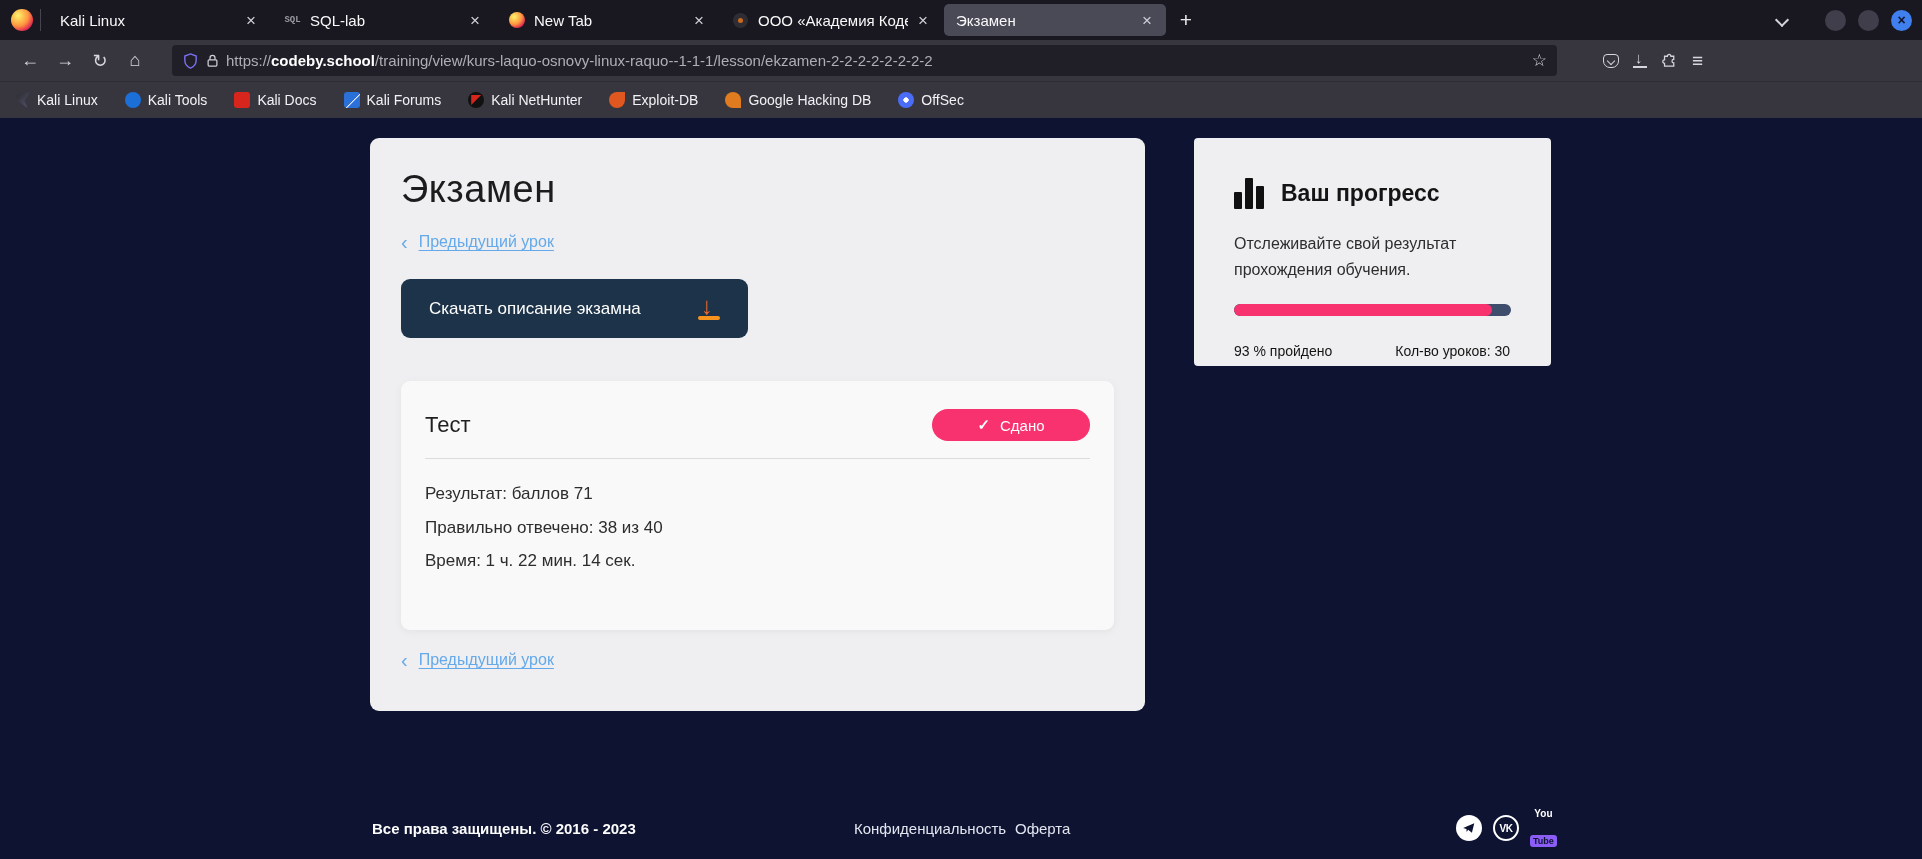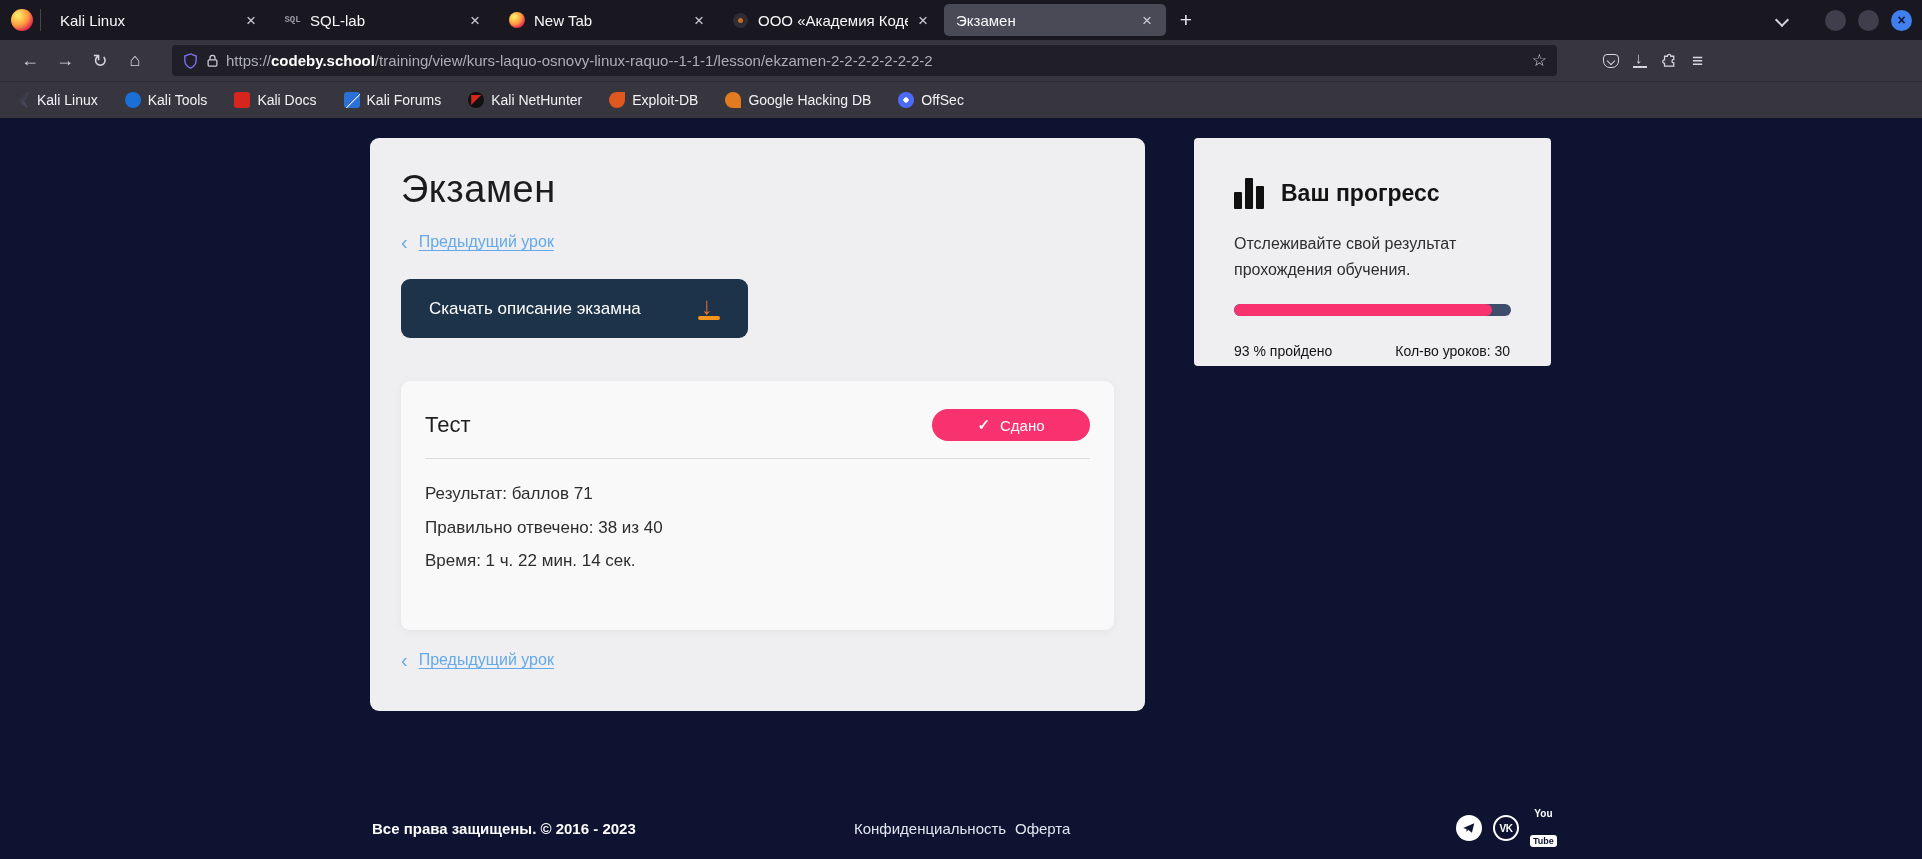--- a/index.html
+++ b/index.html
@@ -99,21 +99,21 @@
   .footer { position:absolute; left:0; right:0; top:688px; height:44px; display:flex; align-items:center; }
   .f-copy { position:absolute; left:372px; color:#fdfdfd; font-size:15px; font-weight:bold; }
   .f-link1 { position:absolute; left:854px; color:#e3e6f0; font-size:15px; }
   .f-link2 { position:absolute; left:1015px; color:#e3e6f0; font-size:15px; }
   .socials { position:absolute; left:1456px; display:flex; align-items:center; gap:11px; }
   .soc-tg { width:26px; height:26px; border-radius:50%; background:#fff; display:flex; align-items:center; justify-content:center; }
   .soc-tg svg { display:block; }
   .soc-vk { width:26px; height:26px; border-radius:50%; border:2px solid #fff; display:flex; align-items:center; justify-content:center; color:#fff; font-size:10px; font-weight:bold; letter-spacing:-0.5px; }
   .soc-yt { display:flex; flex-direction:column; align-items:center; line-height:1; }
   .soc-yt .you { color:#fff; font-size:10px; font-weight:bold; }
-  .soc-yt .tube { margin-top:16px; background:#ffffff; color:#0d1331; font-size:9px; font-weight:bold; padding:1.5px 3px; border-radius:3px; }
+  .soc-yt .tube { margin-top:16px; background:#8b5cf6; color:#0d1331; font-size:9px; font-weight:bold; padding:1.5px 3px; border-radius:3px; }
 </style>
 </head>
 <body>
 
 <div class="browser">
 
   <div class="tabbar">
     <div class="fx-view">
       <span class="fx-logo"></span>
     </div>

